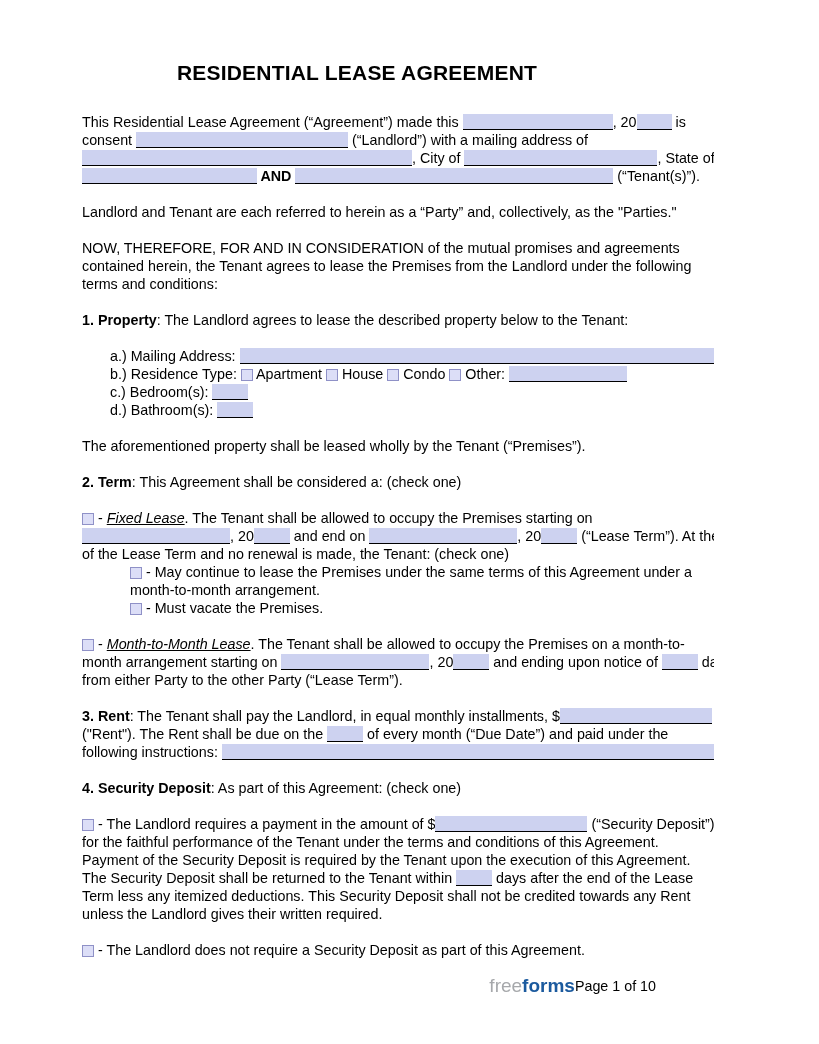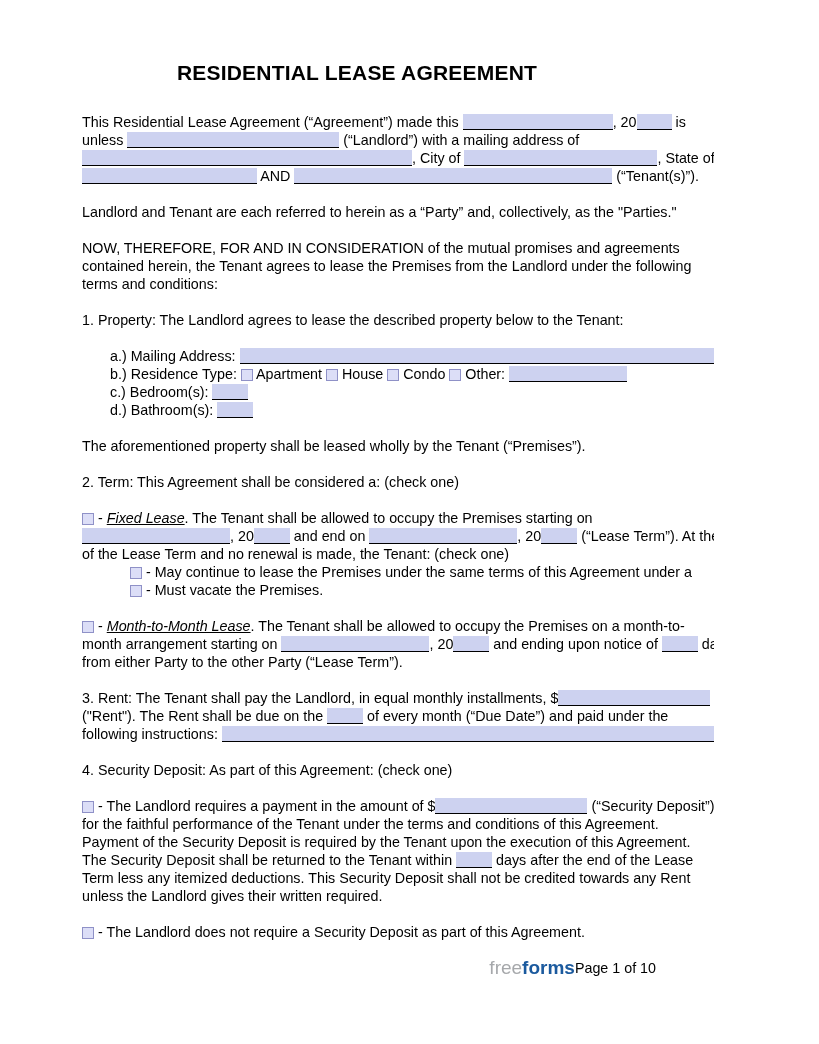--- a/index.html
+++ b/index.html
@@ -4,42 +4,42 @@
 <style>
   html,body{margin:0;padding:0;background:#ffffff;}
   body{width:819px;height:1044px;font-family:"Liberation Sans",sans-serif;font-size:14.3px;line-height:18px;color:#000;}
   .page{box-sizing:border-box;width:714px;height:1044px;padding:60px 82px 0 82px;position:relative;overflow:hidden;}
   h1{font-size:21px;line-height:26px;text-align:center;margin:0 0 27px 0;letter-spacing:.2px;font-weight:bold;}
   .para{margin-top:18px;}
   .para.tight{margin-top:0;}
   .line{display:block;white-space:pre;}
   .field{display:inline-block;background:#cdd2f0;border-bottom:1px solid #000;height:15px;vertical-align:-3px;}
   .cb{display:inline-block;width:12px;height:12px;background:#dcdef7;border:1px solid #8f91c7;vertical-align:-2px;box-sizing:border-box;}
-  .b{font-weight:normal;}
+  .b{font-weight:bold;}
   .iu{font-style:italic;text-decoration:underline;}
   .indent1{padding-left:28px;}
   .indent2{padding-left:48px;}
   .w35{width:35px;}.w36{width:36px;}.w118{width:118px;}.w148{width:148px;}.w150{width:150px;}.w152{width:152px;}
   .w175{width:175px;}.w193{width:193px;}.w212{width:212px;}.w318{width:318px;}.w330{width:330px;}.w485{width:485px;}.w492{width:492px;}
   .footer{display:flex;justify-content:flex-end;align-items:center;margin-top:16px;margin-right:-24px;}
   .logo{font-size:19px;line-height:22px;}
   .logo-free{color:#a6a8ab;}
   .logo-forms{color:#1b5a9e;font-weight:bold;}
   .pageno{font-size:14.3px;}
 </style>
 </head>
 <body>
 
 <div class="page">
 
   <h1>RESIDENTIAL LEASE AGREEMENT</h1>
 
   <div class="para tight">
     <span class="line"><span>This Residential Lease Agreement (“Agreement”) made this </span><span class="field w150"></span><span>, 20</span><span class="field w35"></span><span> is</span></span>
-    <span class="line"><span>unless </span><span class="field w212"></span><span> (“Landlord”) with a mailing address of</span></span>
+    <span class="line"><span>consent </span><span class="field w212"></span><span> (“Landlord”) with a mailing address of</span></span>
     <span class="line"><span class="field w330"></span><span>, City of </span><span class="field w193"></span><span>, State of</span></span>
     <span class="line"><span class="field w175"></span><span class="b"> AND </span><span class="field w318"></span><span> (“Tenant(s)”).</span></span>
   </div>
 
   <div class="para">
     <span class="line"><span>Landlord and Tenant are each referred to herein as a “Party” and, collectively, as the "Parties."</span></span>
   </div>
 
   <div class="para">
     <span class="line"><span>NOW, THEREFORE, FOR AND IN CONSIDERATION of the mutual promises and agreements</span></span>
@@ -64,20 +64,21 @@
 
   <div class="para">
     <span class="line"><span class="b">2. Term</span><span>: This Agreement shall be considered a: (check one)</span></span>
   </div>
 
   <div class="para">
     <span class="line"><span class="cb"></span><span> - </span><span class="iu">Fixed Lease</span><span>. The Tenant shall be allowed to occupy the Premises starting on</span></span>
     <span class="line"><span class="field w148"></span><span>, 20</span><span class="field w36"></span><span> and end on </span><span class="field w148"></span><span>, 20</span><span class="field w36"></span><span> (“Lease Term”). At the end</span></span>
     <span class="line"><span>of the Lease Term and no renewal is made, the Tenant: (check one)</span></span>
     <span class="line indent2"><span class="cb"></span><span> - May continue to lease the Premises under the same terms of this Agreement under a</span></span>
+    <span class="line indent2"><span>month-to-month arrangement.</span></span>
     <span class="line indent2"><span class="cb"></span><span> - Must vacate the Premises.</span></span>
   </div>
 
   <div class="para">
     <span class="line"><span class="cb"></span><span> - </span><span class="iu">Month-to-Month Lease</span><span>. The Tenant shall be allowed to occupy the Premises on a month-to-</span></span>
     <span class="line"><span>month arrangement starting on </span><span class="field w148"></span><span>, 20</span><span class="field w36"></span><span> and ending upon notice of </span><span class="field w36"></span><span> days</span></span>
     <span class="line"><span>from either Party to the other Party (“Lease Term”).</span></span>
   </div>
 
   <div class="para">

